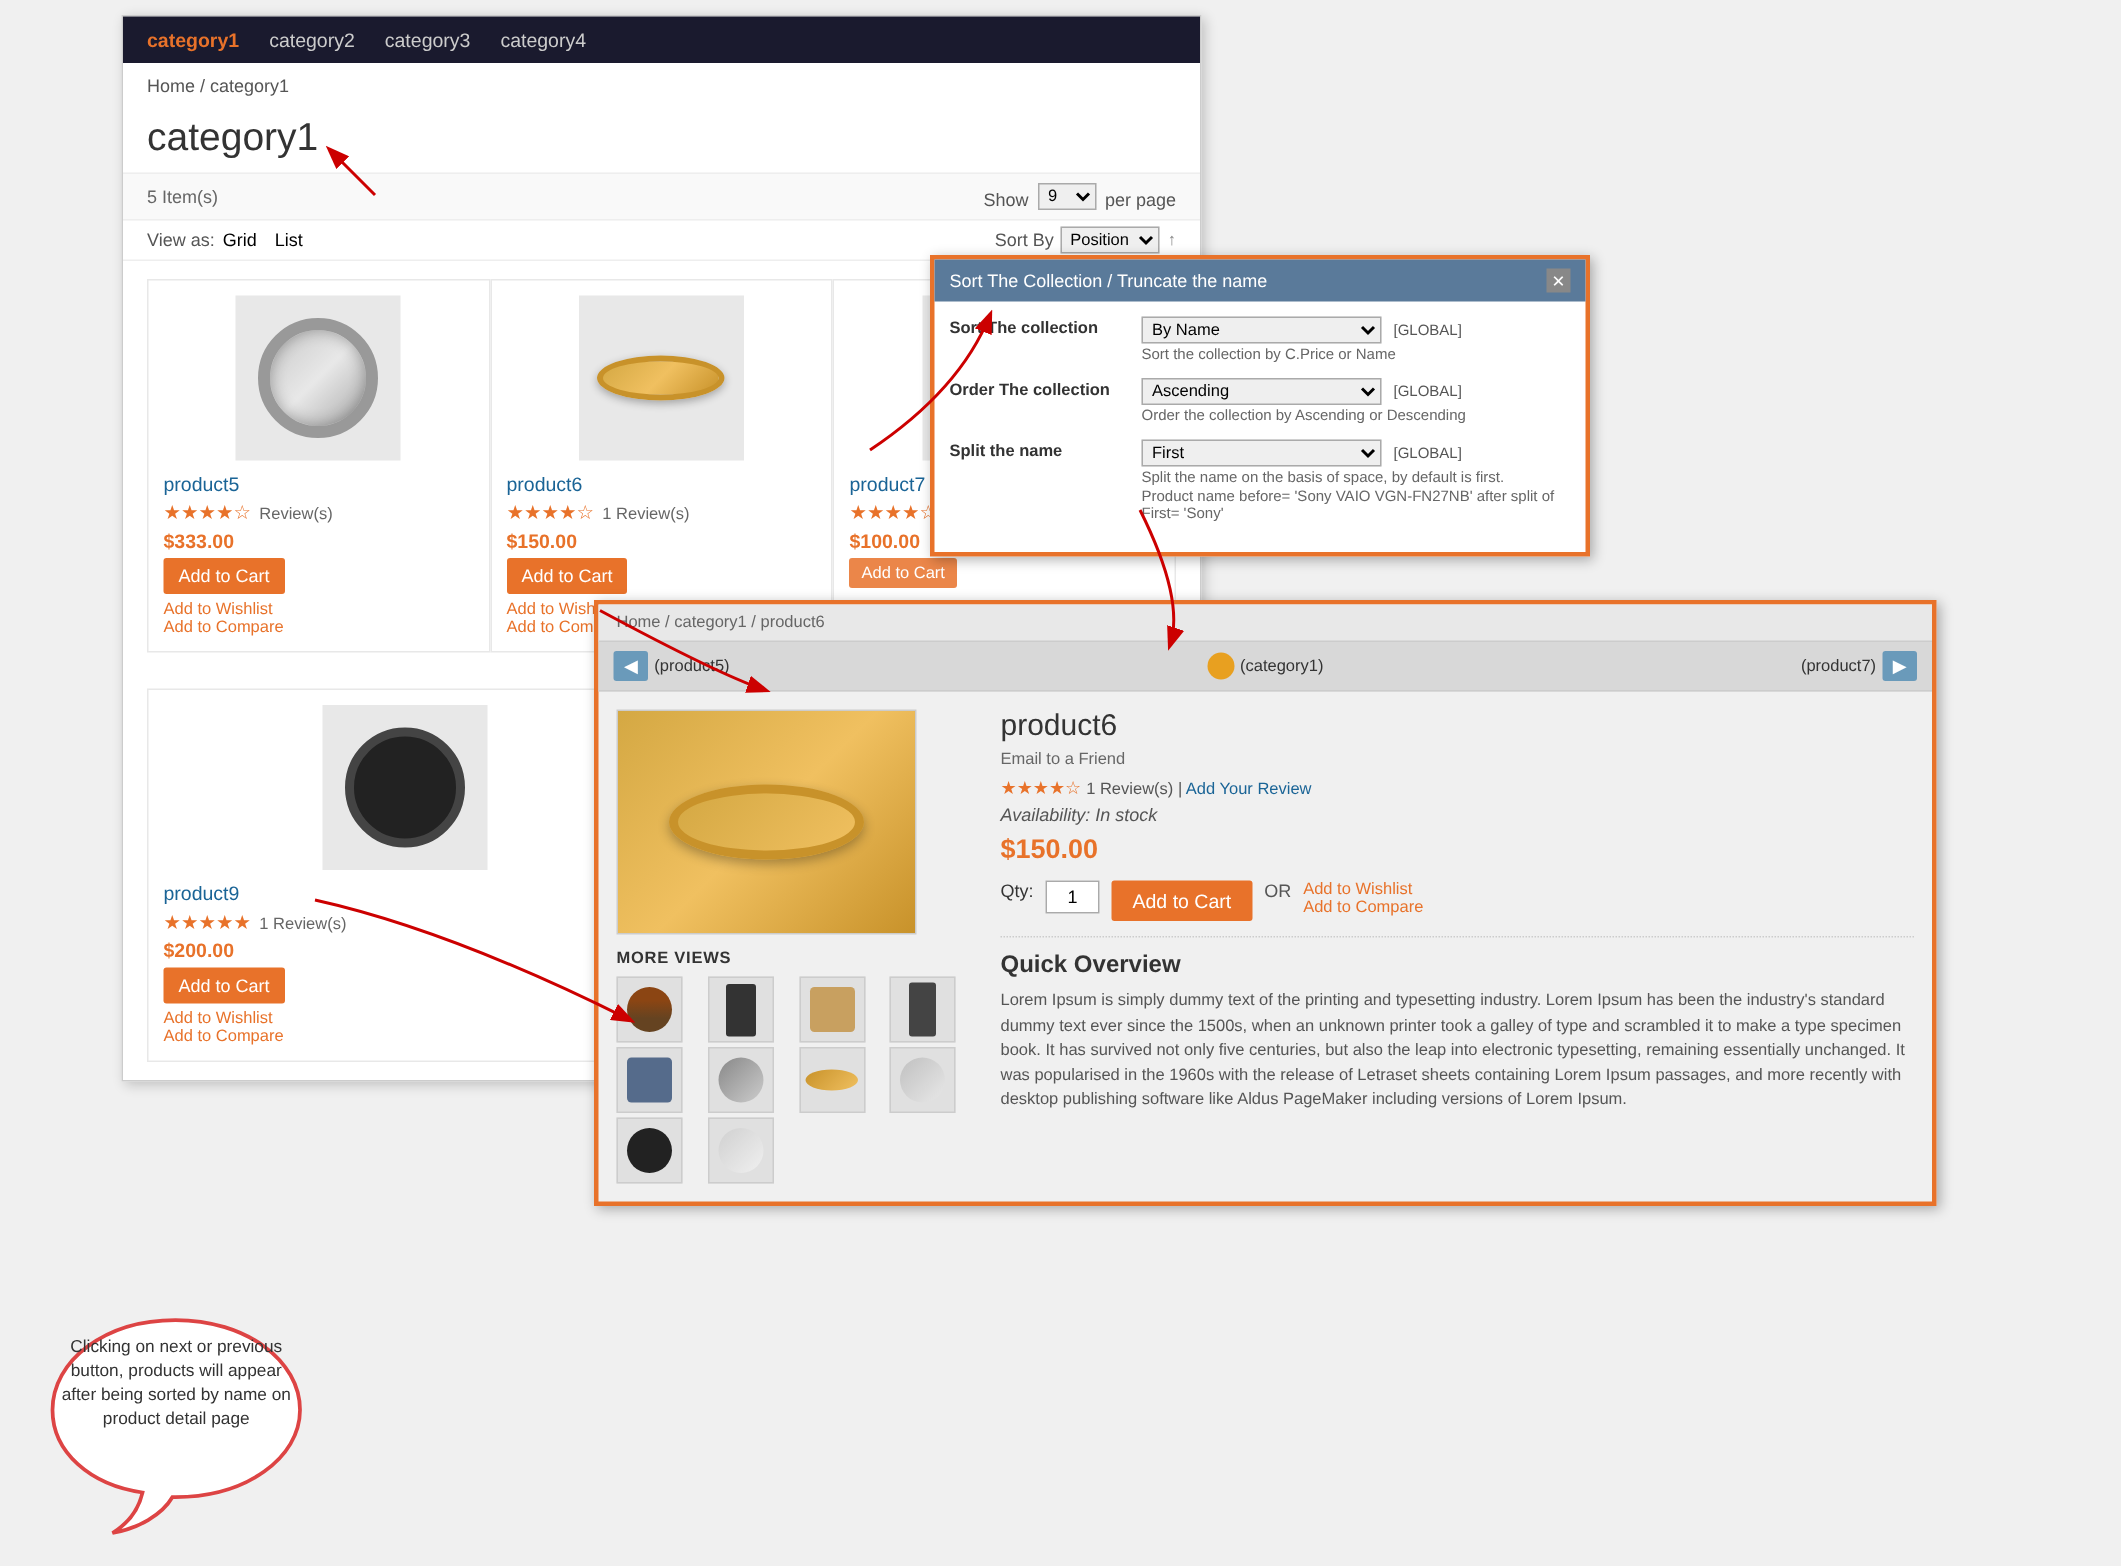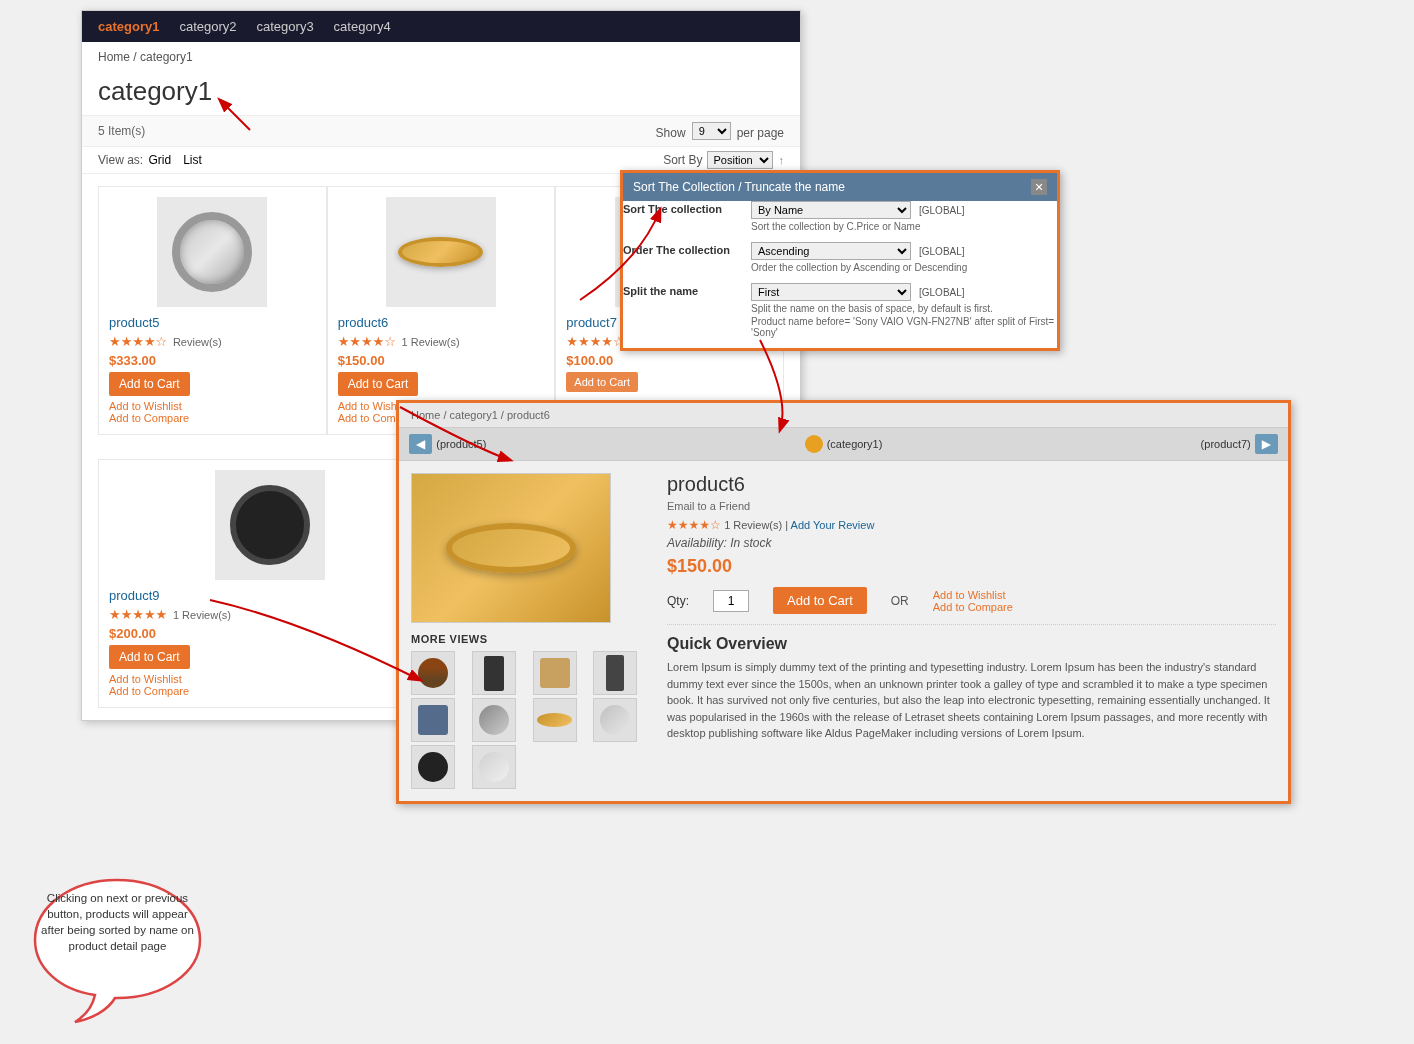--- a/index.html
+++ b/index.html
@@ -208,21 +208,21 @@
       font-size: 14px;
       background: #888;
       border: none;
       width: 16px; height: 16px;
       display: flex;
       align-items: center;
       justify-content: center;
       font-size: 11px;
     }
     .sort-panel-body {
-      padding: 0;
+      padding: 10px;
     }
     .sort-row {
       display: flex;
       align-items: flex-start;
       margin-bottom: 10px;
       gap: 8px;
     }
     .sort-label {
       width: 120px;
       font-size: 11px;
@@ -398,22 +398,22 @@
       font-style: italic;
     }
     .detail-price {
       font-size: 18px;
       color: #e8722a;
       font-weight: bold;
       margin-bottom: 10px;
     }
     .qty-row {
       display: flex;
-      align-items: center;
-      gap: 24px;
+      align-items: flex-start;
+      gap: 8px;
       margin-bottom: 6px;
     }
     .qty-label { font-size: 12px; color: #333; }
     .qty-input {
       width: 36px;
       padding: 3px 4px;
       border: 1px solid #aaa;
       font-size: 12px;
       text-align: center;
     }

